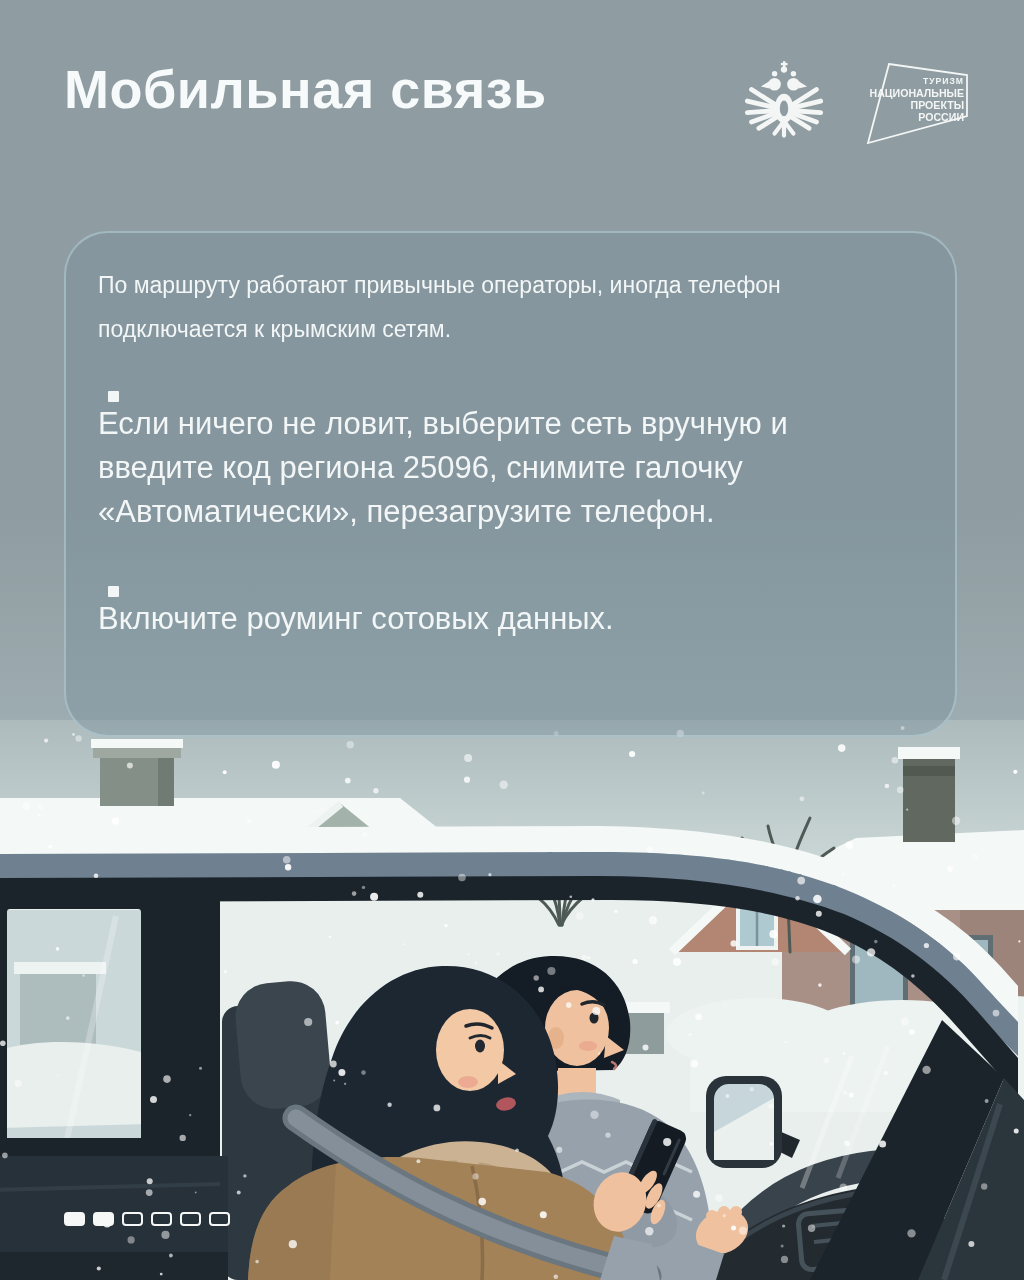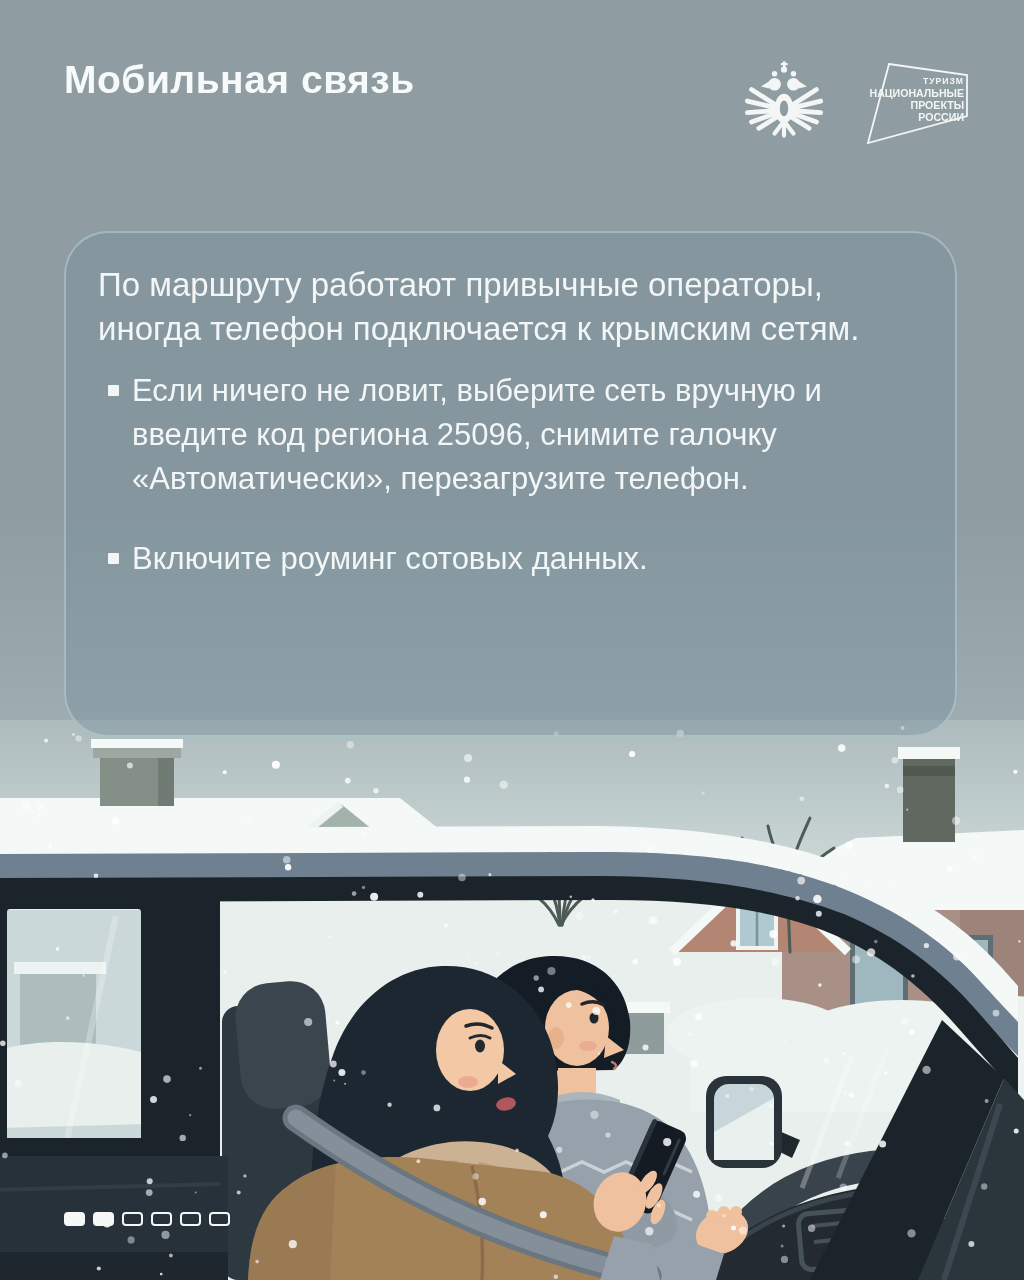--- a/index.html
+++ b/index.html
@@ -4,41 +4,41 @@
 <style>
   html,body{margin:0;padding:0;}
   body{
     width:1024px;height:1280px;position:relative;overflow:hidden;
     background:linear-gradient(180deg,#8F9CA1 0%,#8F9CA1 40%,#9DACB0 56%,#AEBEBF 62%);
     font-family:"Liberation Sans","DejaVu Sans",sans-serif;
     -webkit-font-smoothing:antialiased;
   }
   .page-title{
     position:absolute;left:64px;top:58px;margin:0;
-    font-size:39px;font-weight:700;letter-spacing:.5px;color:#F7FAFA;
+    font-size:54px;font-weight:700;letter-spacing:.5px;color:#F7FAFA;
   }
   .logos{position:absolute;right:48px;top:52px;display:flex;align-items:flex-start;gap:22px;}
   .emblem{width:88px;height:96px;}
   .np-logo{width:126px;height:108px;}
   .np-logo text{
     font-family:"Liberation Sans","DejaVu Sans",sans-serif;
     fill:#F3F6F5;font-weight:700;
   }
   
   .card{
     position:absolute;left:64px;top:231px;width:893px;height:506px;
     box-sizing:border-box;border-radius:44px;
     background:rgba(118,142,155,.42);
     border:2px solid rgba(185,212,221,.55);
     padding:30px 52px 30px 32px;
     color:#F3F6F6;
   }
-  .card-intro{margin:0 0 18px 0;font-size:33px;line-height:44px;}
+  .card-intro{margin:0 0 24px 0;font-size:23px;line-height:44px;}
   .tips{list-style:none;margin:0;padding:0;}
-  .tips li{display:flex;margin:0 0 15px 0;}
+  .tips li{display:flex;margin:0 0 15px 0;flex-direction:column;}
   .tips li:last-child{margin-bottom:0;margin-top:36px;}
   .bullet{flex:0 0 auto;width:11px;height:11px;background:#F3F6F6;margin:16px 13px 0 10px;border-radius:1px;}
   .tip-text{font-size:31px;line-height:44px;}
   
   .illustration{position:absolute;left:0;top:720px;width:1024px;height:560px;display:block;}
   
   .dots{position:absolute;left:64px;top:1212px;display:flex;gap:8px;z-index:5;}
   .dot{width:21px;height:14px;border-radius:4px;border:2px solid #F6F8F8;box-sizing:border-box;background:transparent;}
   .dot.filled{background:#F6F8F8;}
 </style>

